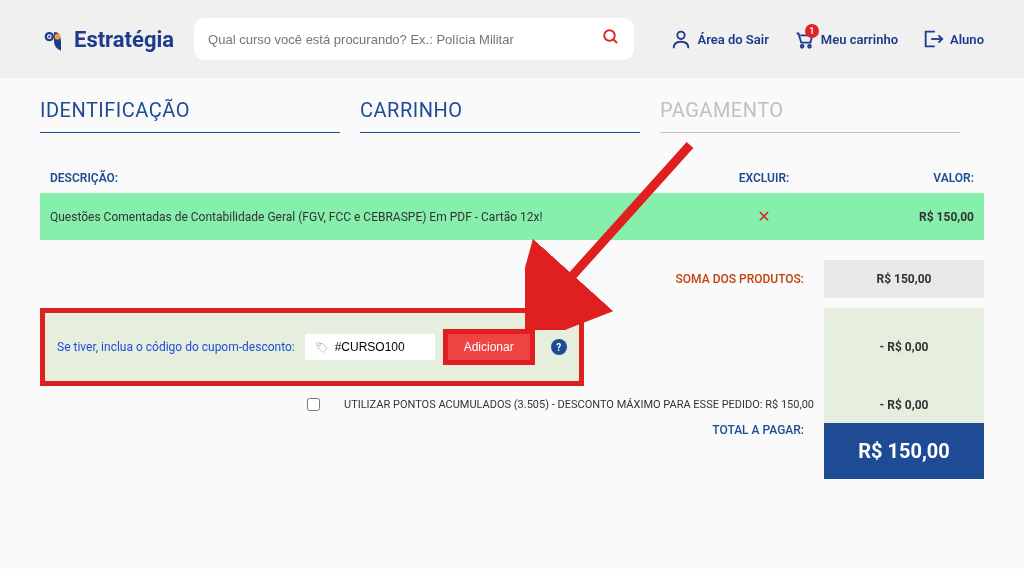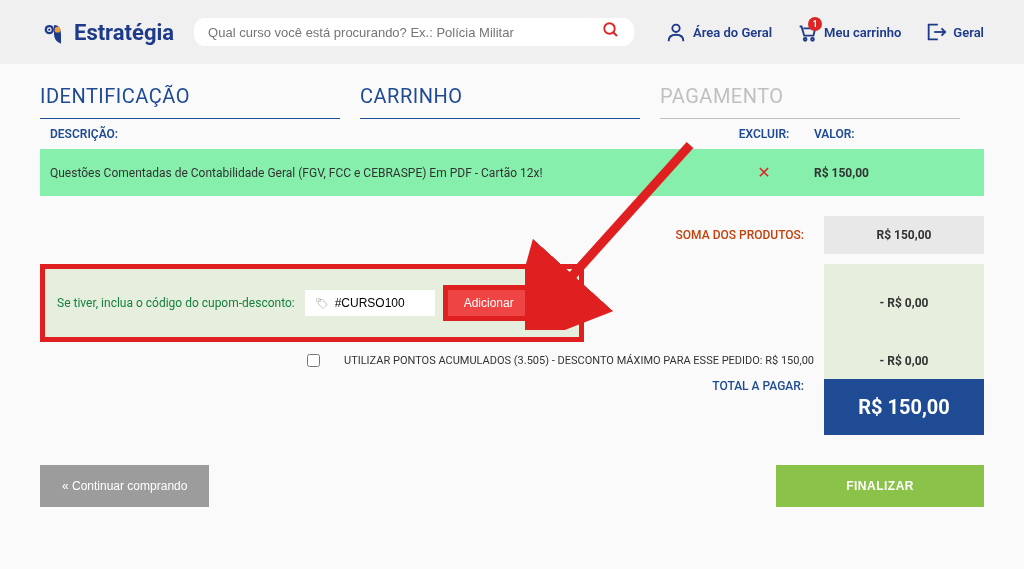--- a/index.html
+++ b/index.html
@@ -32,21 +32,21 @@
     .logo-icon {
       width: 28px;
       height: 28px;
     }
     .search-container {
       flex: 1;
       background: white;
       border-radius: 11px;
       display: flex;
       align-items: center;
-      padding: 3px 14px;
+      padding: 10px 14px;
       max-width: 440px;
     }
     .search-input {
       flex: 1;
       border: none;
       outline: none;
       font-size: 13px;
       color: #666;
     }
     .search-icon {
@@ -85,20 +85,21 @@
       display: flex;
       align-items: center;
       justify-content: center;
     }
     .content {
       padding: 20px 40px;
     }
     .steps {
       display: flex;
       gap: 20px;
+      margin-bottom: 30px;
     }
     .step {
       font-size: 20px;
       color: #1e4b94;
       padding-bottom: 10px;
       border-bottom: 1px solid #1e4b94;
       letter-spacing: 0.5px;
     }
     .step1 { width: 300px; }
     .step2 { width: 280px; }
@@ -112,21 +113,21 @@
     }
     .table-header {
       display: flex;
       padding: 8px 10px;
       font-size: 12px;
       font-weight: 600;
       color: #1e4b94;
     }
     .col-desc { flex: 1; }
     .col-del { width: 100px; text-align: center; }
-    .col-val { width: 160px; text-align: left; }
+    .col-val { width: 160px; text-align: right; }
     .table-row {
       display: flex;
       align-items: center;
       padding: 14px 10px;
       background: #86efac;
       font-size: 12px;
     }
     .table-row .col-desc { color: #333; }
     .delete-x {
       color: #dc2626;
@@ -165,21 +166,21 @@
       flex: 1;
       background: #e6efde;
       border: 5px solid #e02020;
       padding: 16px 12px;
       display: flex;
       align-items: center;
       gap: 10px;
     }
     .coupon-label {
       font-size: 12px;
-      color: #15803d;
+      color: #1d4ed8;
     }
     .coupon-input-wrap {
       background: white;
       padding: 6px 10px;
       display: flex;
       align-items: center;
       gap: 6px;
       width: 130px;
     }
     .coupon-tag-icon {
@@ -337,42 +338,42 @@
     </span>
   </div>
   <div class="header-actions">
     <div class="header-action">
       <span class="action-icon">
         <svg width="22" height="22" viewBox="0 0 24 24" fill="none" stroke="#1e3a8a" stroke-width="2">
           <circle cx="12" cy="8" r="4"></circle>
           <path d="M4 22 Q4 15 12 15 Q20 15 20 22"></path>
         </svg>
       </span>
-      <span>Área do Geral</span>
+      <span>Área do Sair</span>
     </div>
     <div class="header-action">
       <span class="action-icon">
         <svg width="22" height="22" viewBox="0 0 24 24" fill="none" stroke="#1e3a8a" stroke-width="2">
           <path d="M4 6 L6 6 L9 16 L19 16 L21 8 L8 8"></path>
           <circle cx="10" cy="20" r="1.5"></circle>
           <circle cx="18" cy="20" r="1.5"></circle>
         </svg>
         <span class="cart-badge">1</span>
       </span>
       <span>Meu carrinho</span>
     </div>
     <div class="header-action">
       <span class="action-icon">
         <svg width="22" height="22" viewBox="0 0 24 24" fill="none" stroke="#1e3a8a" stroke-width="2">
           <path d="M14 4 L4 4 L4 20 L14 20"></path>
           <path d="M10 12 L22 12"></path>
           <path d="M18 8 L22 12 L18 16"></path>
         </svg>
       </span>
-      <span>Geral</span>
+      <span>Aluno</span>
     </div>
   </div>
 </div>
 
 <div class="content">
   <div class="steps">
     <div class="step step1">IDENTIFICAÇÃO</div>
     <div class="step step2">CARRINHO</div>
     <div class="step step3">PAGAMENTO</div>
   </div>
@@ -419,24 +420,20 @@
     <div class="points-value">- R$ 0,00</div>
   </div>
 
   <div class="total-row">
     <div class="total-left">
       <span class="total-label">TOTAL A PAGAR:</span>
     </div>
     <div class="total-value">R$ 150,00</div>
   </div>
 
-  <div class="footer-buttons">
-    <button class="continue-btn">« Continuar comprando</button>
-    <button class="finalize-btn">FINALIZAR</button>
-  </div>
 </div>
 
 <svg class="arrow-overlay" viewBox="0 0 180 200">
   <defs>
     <marker id="arrowhead" markerWidth="12" markerHeight="12" refX="3" refY="6" orient="auto">
       <polygon points="0 0, 12 6, 0 12" fill="#e02020"></polygon>
     </marker>
   </defs>
   <line x1="165" y1="15" x2="30" y2="165" stroke="#e02020" stroke-width="9" marker-end="url(#arrowhead)"></line>
 </svg>

